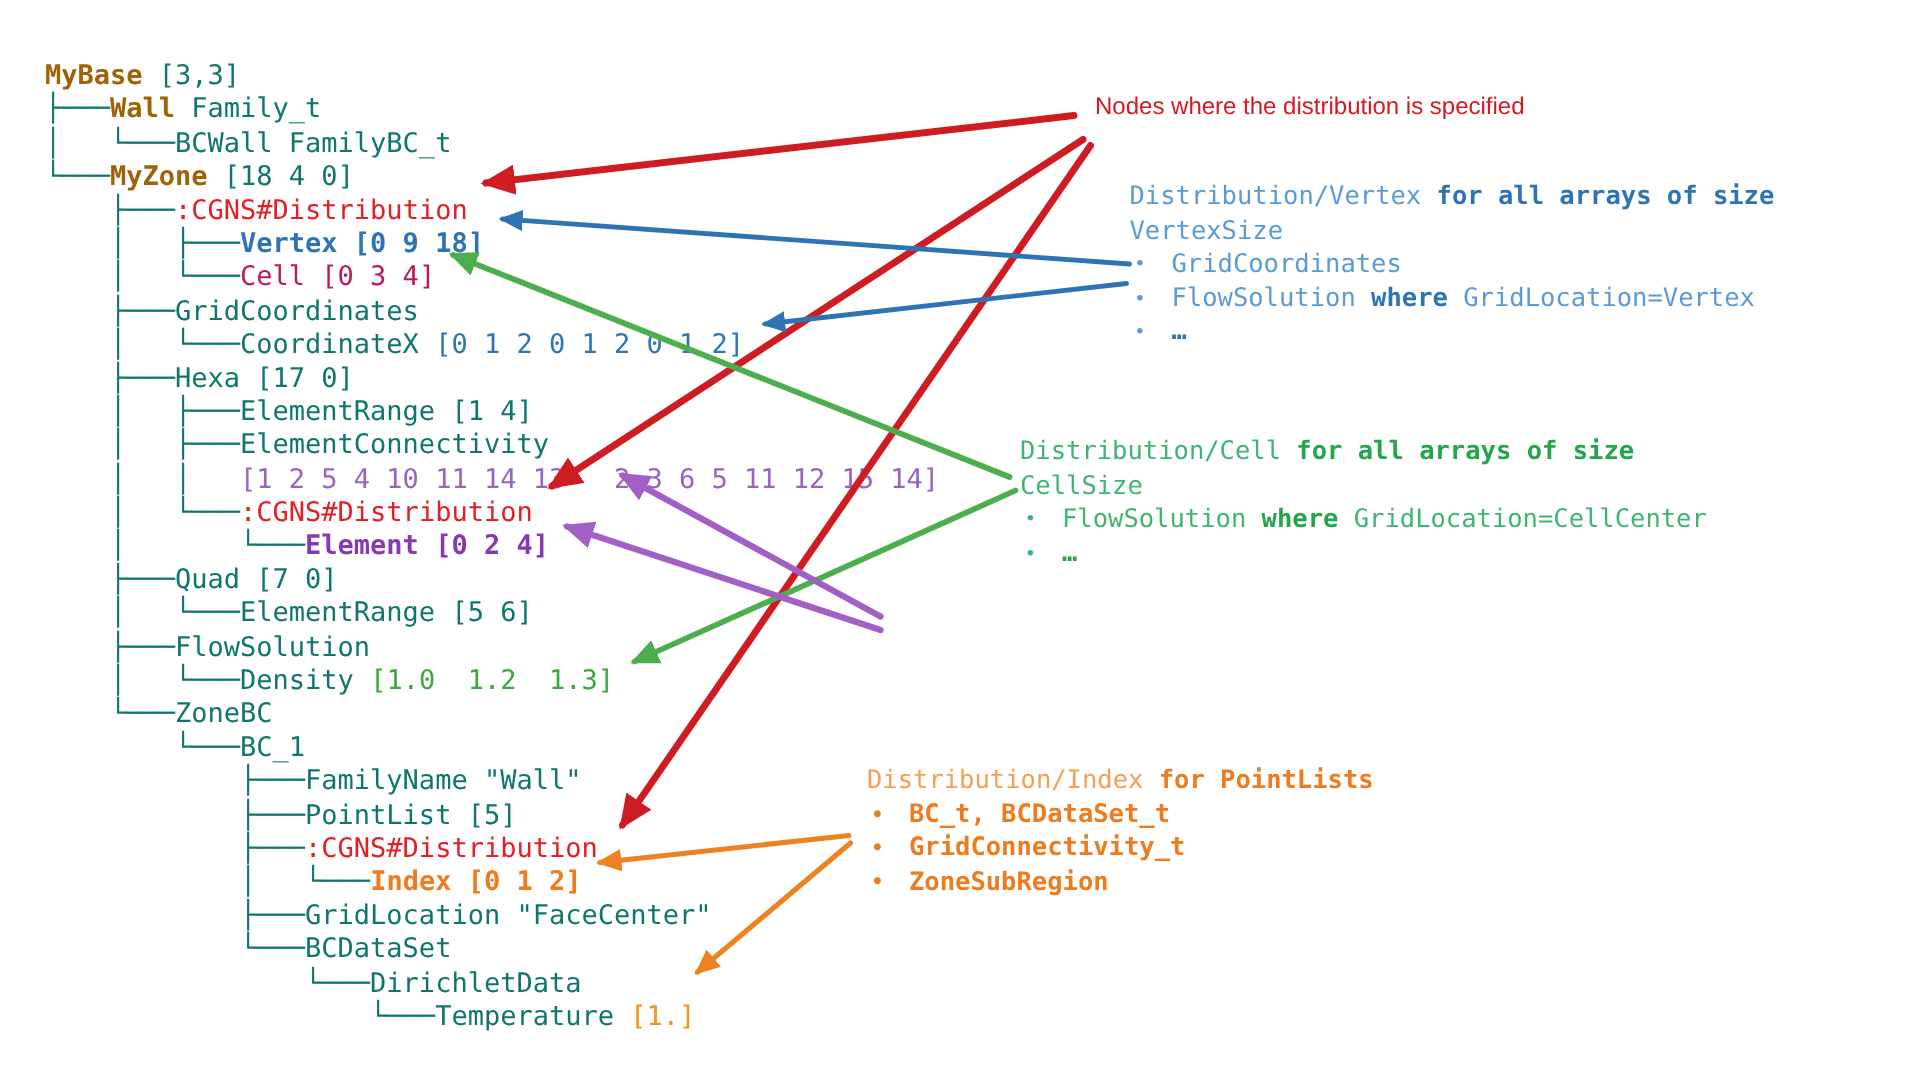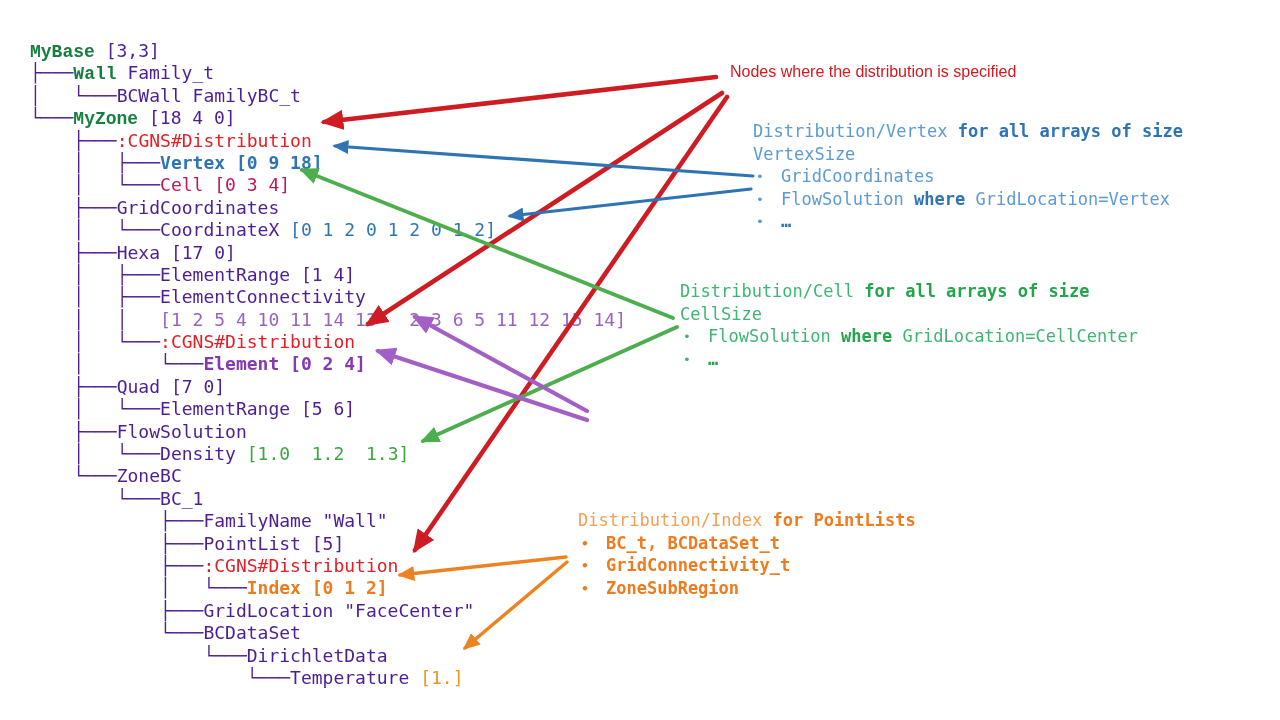--- a/index.html
+++ b/index.html
@@ -3,22 +3,22 @@
 <meta charset="utf-8">
 <style>
   html,body{margin:0;padding:0;background:#ffffff;}
   #canvas{position:relative;width:1280px;height:720px;background:#ffffff;overflow:hidden;
           font-family:"DejaVu Sans Mono",monospace;}
   
   #tree{position:absolute;left:30px;top:22px;font-size:18px;line-height:22.4px;
         white-space:pre;color:#1b1b1b;}
   #tree div{height:22.4px;}
   
-  .k {color:#4c1d95;margin-top:40px;}
-  .kb{color:#15803d;font-weight:bold;font-family:Liberation Mono, monospace;}
+  .k {color:#0f766e;margin-top:40px;}
+  .kb{color:#a16207;font-weight:bold;}
   .r {color:#e41e25;font-weight:normal;}
   .b {color:#2e74b5;font-weight:bold;}
   .bv{color:#2e75b6;}
   .bl{color:#5b9bd5;}
   .g {color:#be185d;font-weight:normal;}
   .gv{color:#3ca63f;text-align:center;}
   .gb{color:#23a54c;font-weight:bold;}
   .gl{color:#3fb573;}
   .pb{color:#8738b5;font-weight:bold;}
   .pv{color:#9a62c4;}
@@ -27,21 +27,21 @@
   .ov{color:#f0941c;}
   .ol{color:#f3a054;}
   
   #note-red{position:absolute;left:730px;top:63px;font-family:"Liberation Sans",sans-serif;
             font-size:16px;color:#d41921;white-space:nowrap;}
   
   .ann{position:absolute;font-size:17px;line-height:22.6px;white-space:pre;}
   .ann .aline{height:22.6px;}
   .blt{display:inline-block;width:25px;padding-left:3px;font-size:13px;vertical-align:1px;}
   #ann-vertex {left:753px;top:120px;}
-  #ann-cell   {left:680px;top:280px;}
+  #ann-cell   {left:680px;top:290px;}
   #ann-element{left:600px;top:414px;}
   #ann-index  {left:578px;top:509px;}
   
   #arrows{position:absolute;left:0;top:0;width:1280px;height:720px;pointer-events:none;}
 </style>
 </head>
 <body>
 
 <div id="canvas">
 

